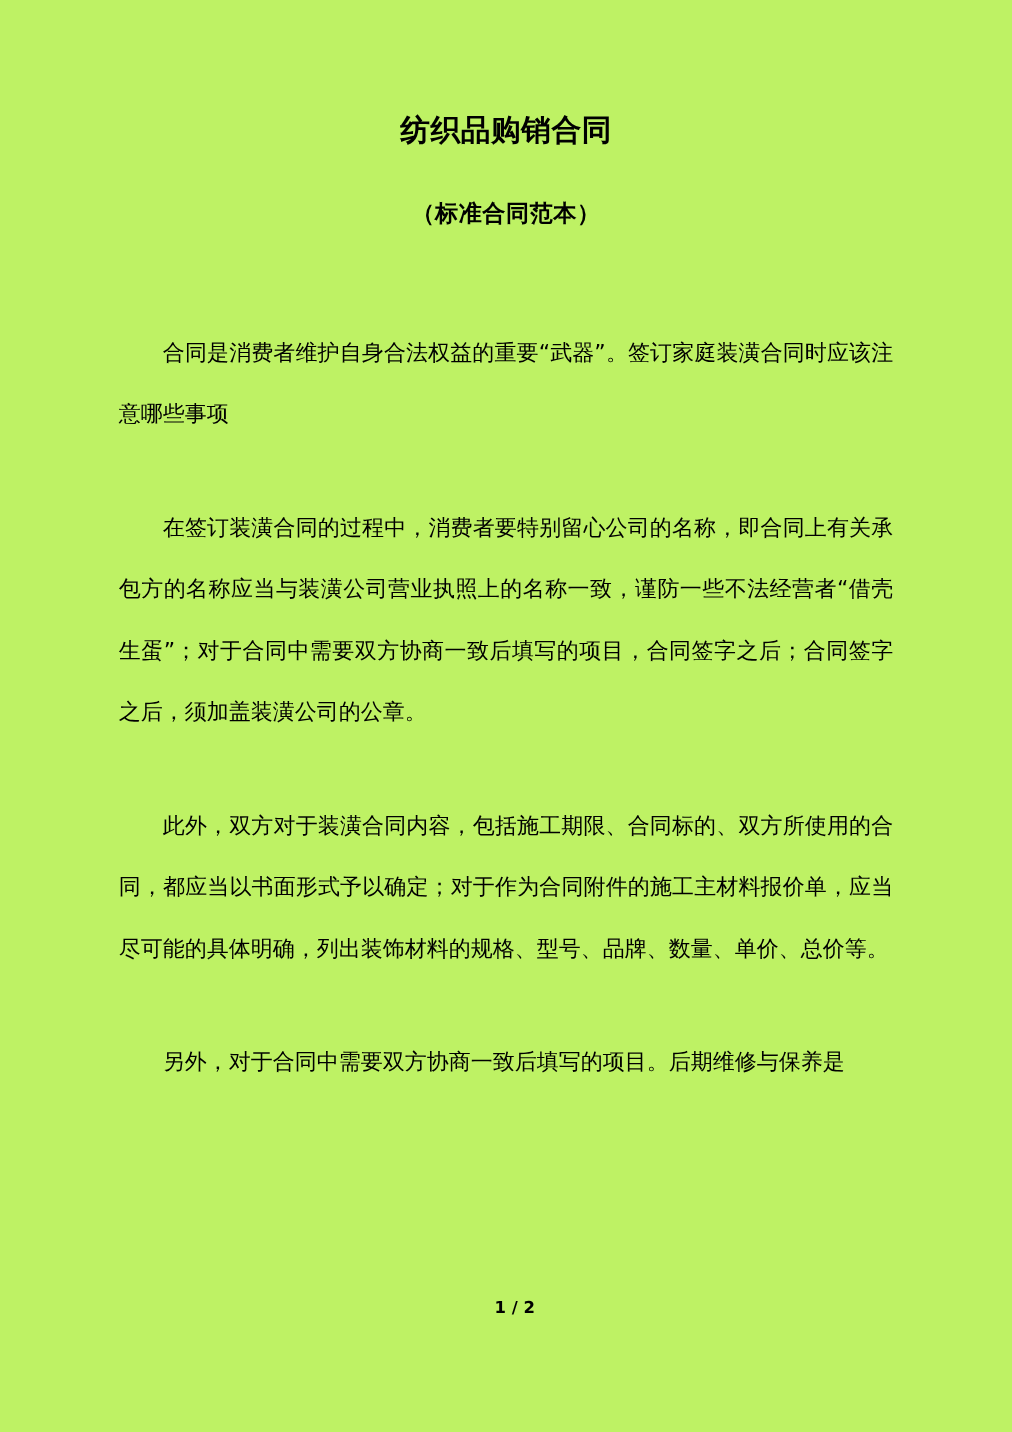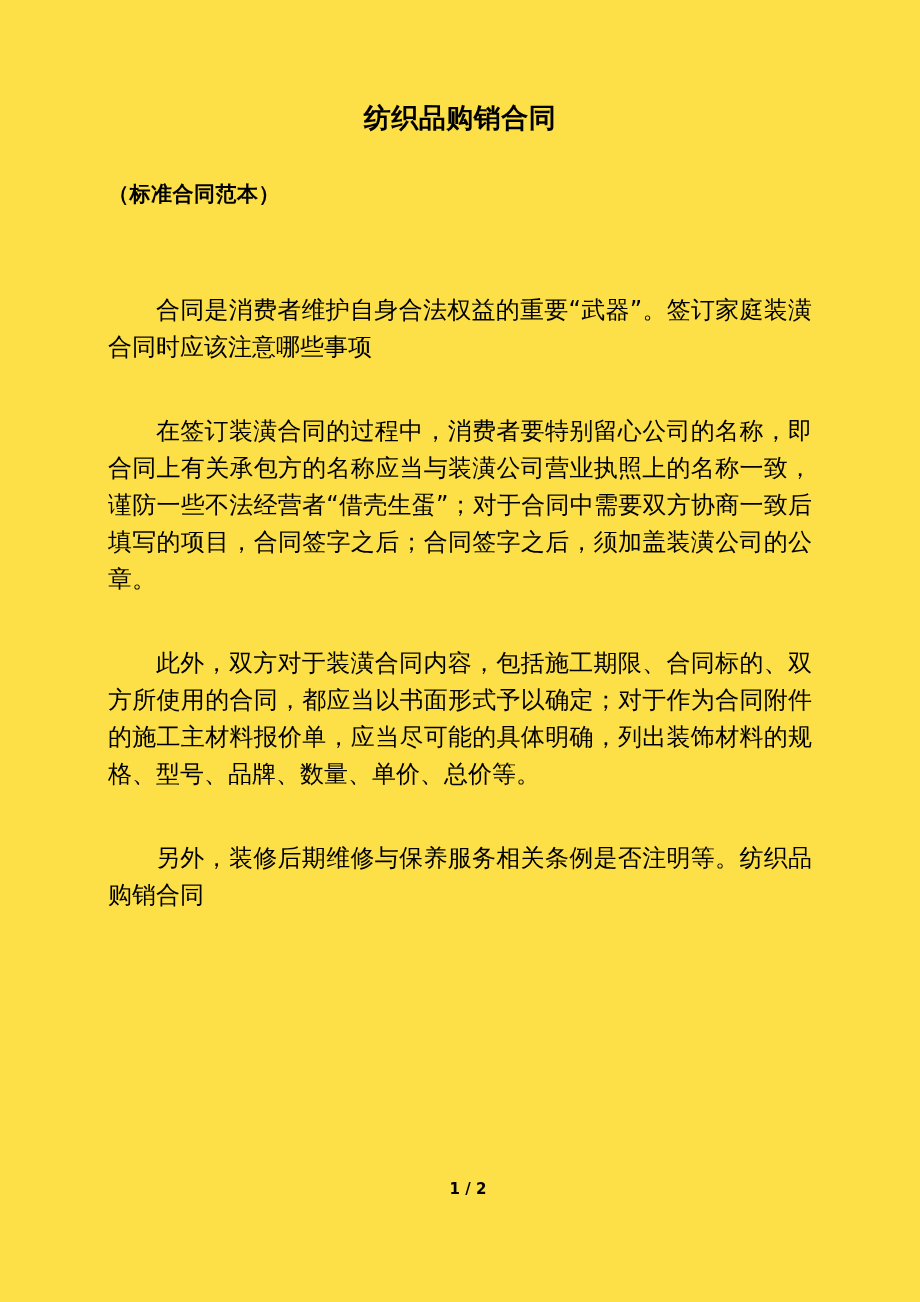--- a/index.html
+++ b/index.html
@@ -8,47 +8,48 @@
     background: #ffffff;
   }
   body {
     font-family: "DejaVu Sans", "Liberation Sans", sans-serif;
     color: #000000;
   }
   .page {
     position: relative;
     width: 920px;
     height: 1302px;
-    background: #fde047;
+    background: #bef264;
     box-sizing: border-box;
     padding: 0;
     overflow: hidden;
   }
   .content {
     position: absolute;
     left: 108px;
     top: 0;
     width: 704px;
   }
   .doc-title {
     font-size: 27px;
     font-weight: bold;
     text-align: center;
     margin-top: 100px;
     letter-spacing: 0.5px;
   }
   .doc-subtitle {
     font-size: 21px;
     font-weight: bold;
+    text-align: center;
     margin-top: 44px;
     letter-spacing: 0.5px;
   }
   .body-text {
-    font-size: 24px;
-    line-height: 37px;
+    font-size: 20px;
+    line-height: 56px;
     text-align: justify;
     text-justify: inter-ideograph;
     margin: 0;
   }
   .para {
     text-indent: 2em;
     margin: 0;
   }
   .gap-first {
     margin-top: 84px;
@@ -72,18 +73,18 @@
 <div class="page">
   <div class="content">
 
     <div class="doc-title">纺织品购销合同</div>
 
     <div class="doc-subtitle">（标准合同范本）</div>
 
     <p class="body-text para gap-first">合同是消费者维护自身合法权益的重要“武器”。签订家庭装潢合同时应该注意哪些事项</p>
     <p class="body-text para gap">在签订装潢合同的过程中，消费者要特别留心公司的名称，即合同上有关承包方的名称应当与装潢公司营业执照上的名称一致，谨防一些不法经营者“借壳生蛋”；对于合同中需要双方协商一致后填写的项目，合同签字之后；合同签字之后，须加盖装潢公司的公章。</p>
     <p class="body-text para gap">此外，双方对于装潢合同内容，包括施工期限、合同标的、双方所使用的合同，都应当以书面形式予以确定；对于作为合同附件的施工主材料报价单，应当尽可能的具体明确，列出装饰材料的规格、型号、品牌、数量、单价、总价等。</p>
-    <p class="body-text para gap">另外，装修后期维修与保养服务相关条例是否注明等。纺织品购销合同</p>
+    <p class="body-text para gap">另外，对于合同中需要双方协商一致后填写的项目。后期维修与保养是</p>
 
   </div>
 
   <div class="footer">1 / 2</div>
 </div>
 
 </body></html>

